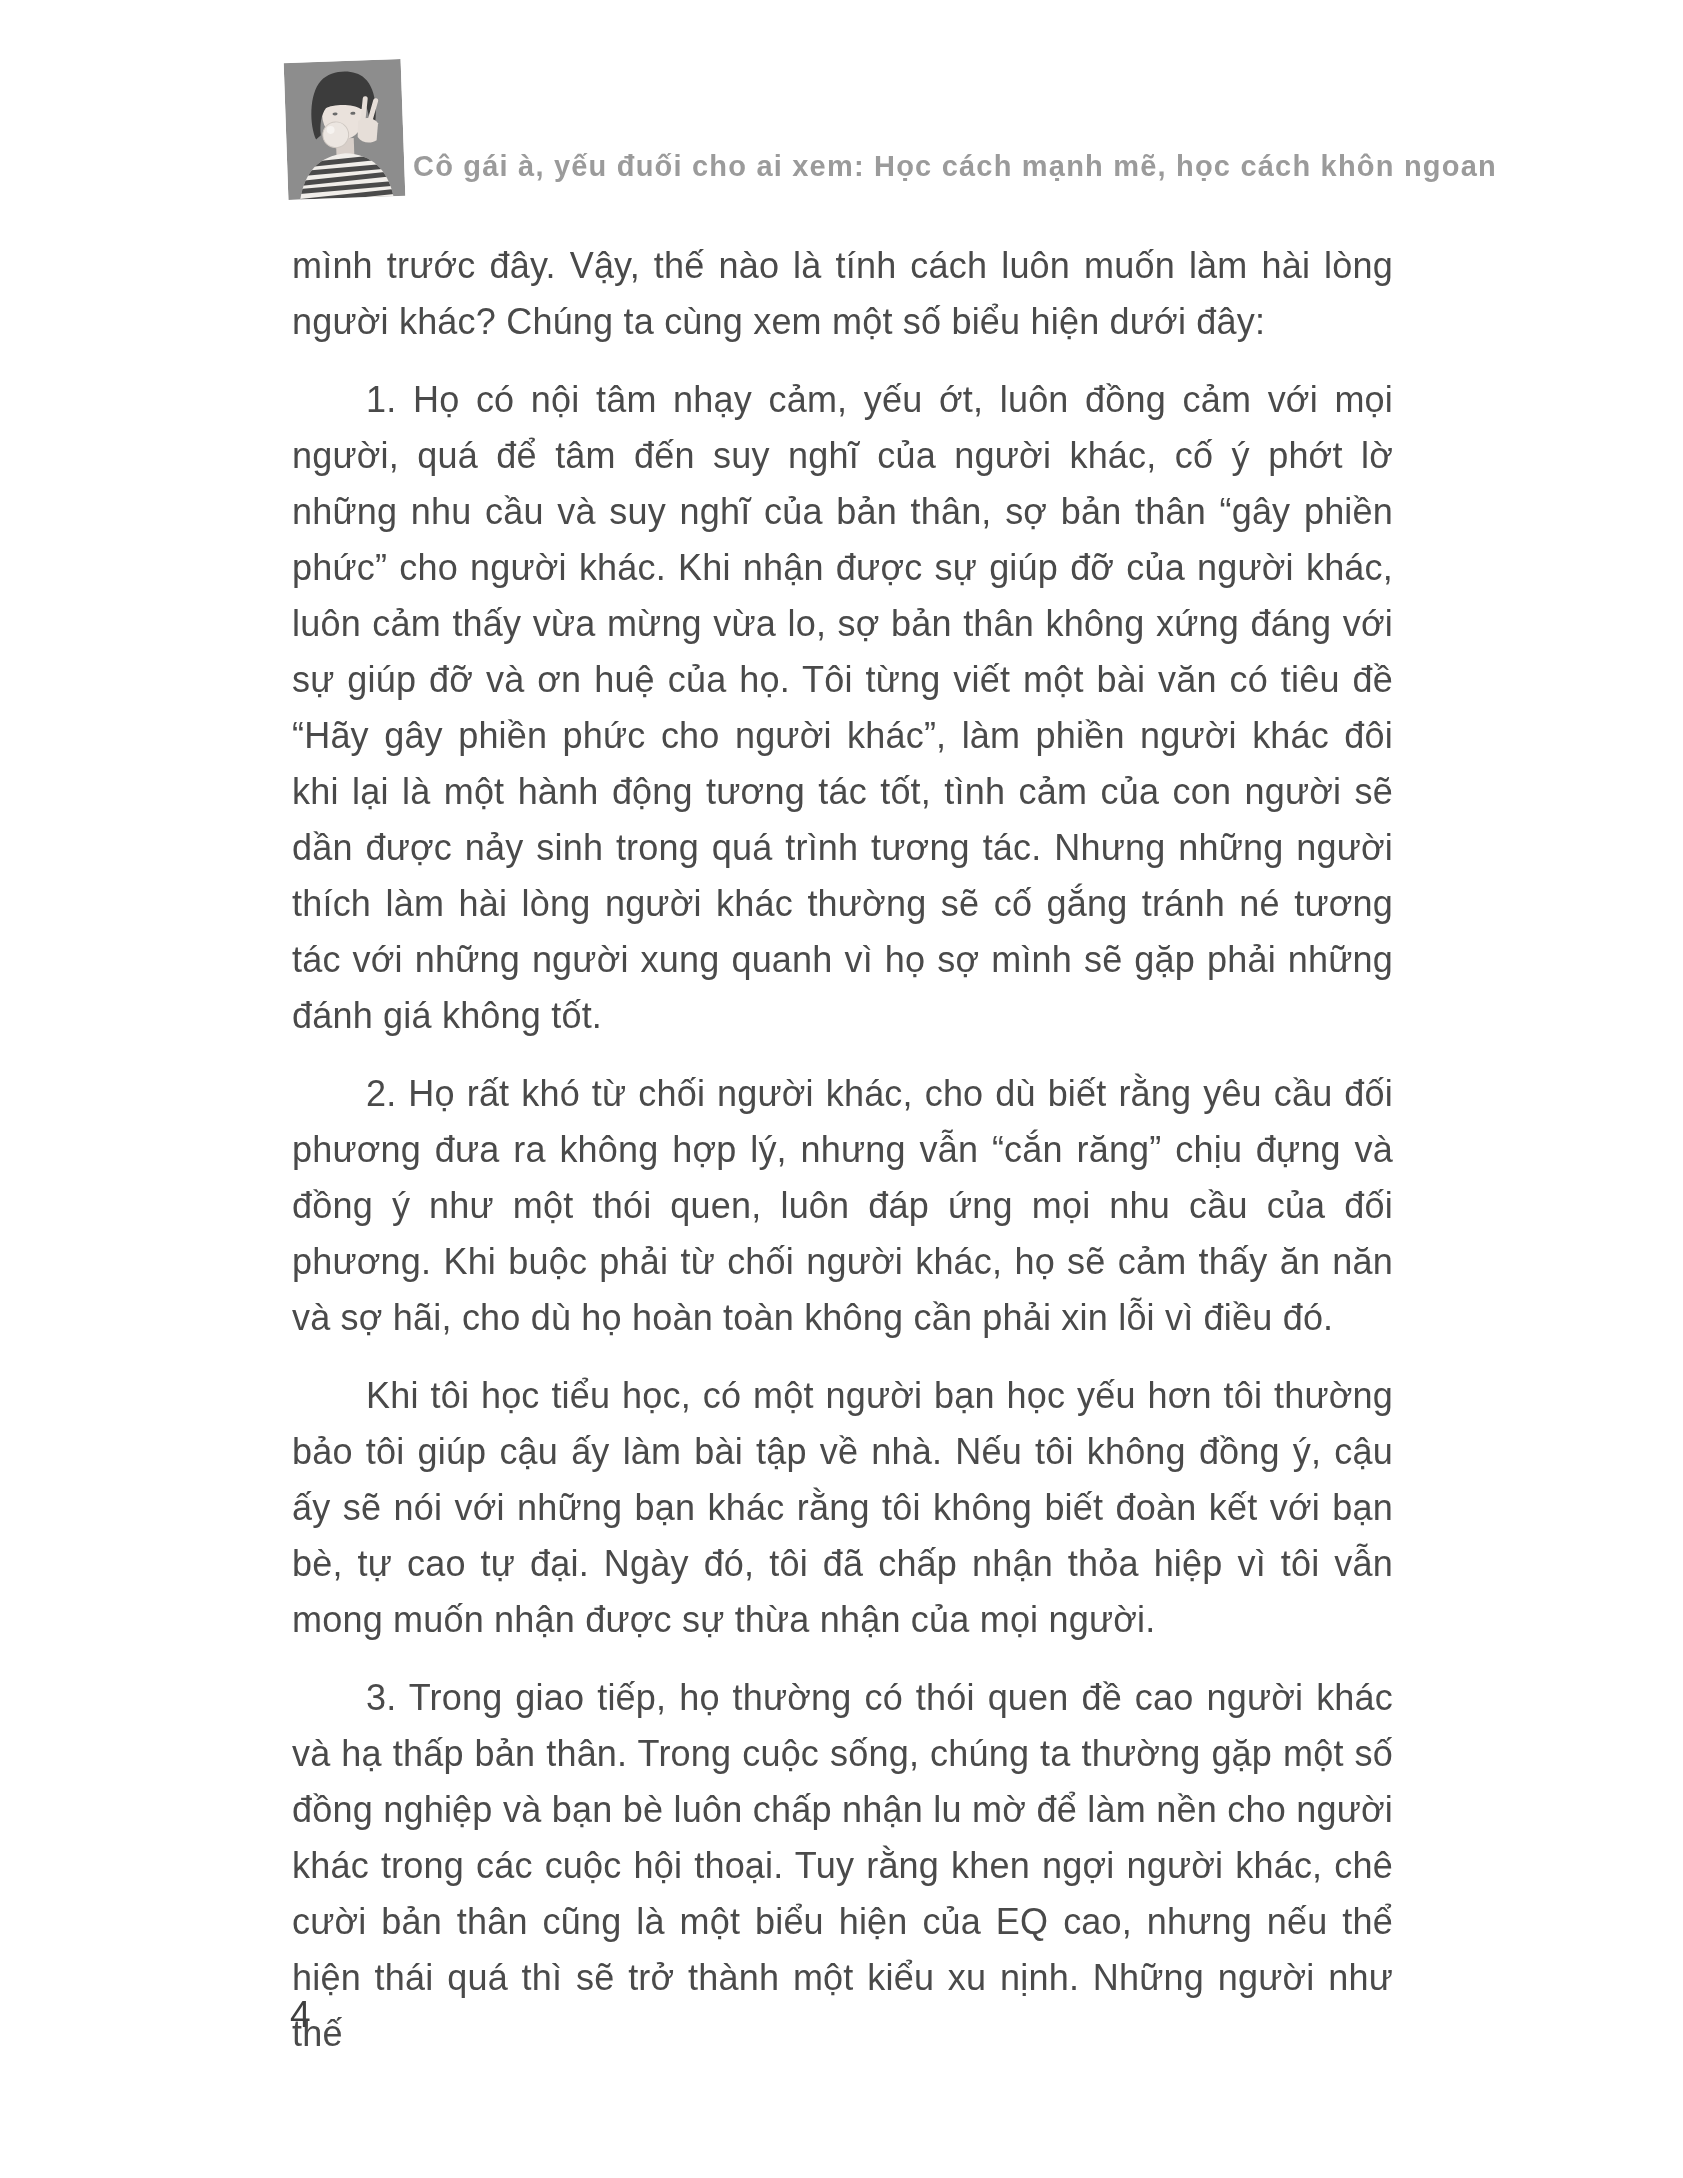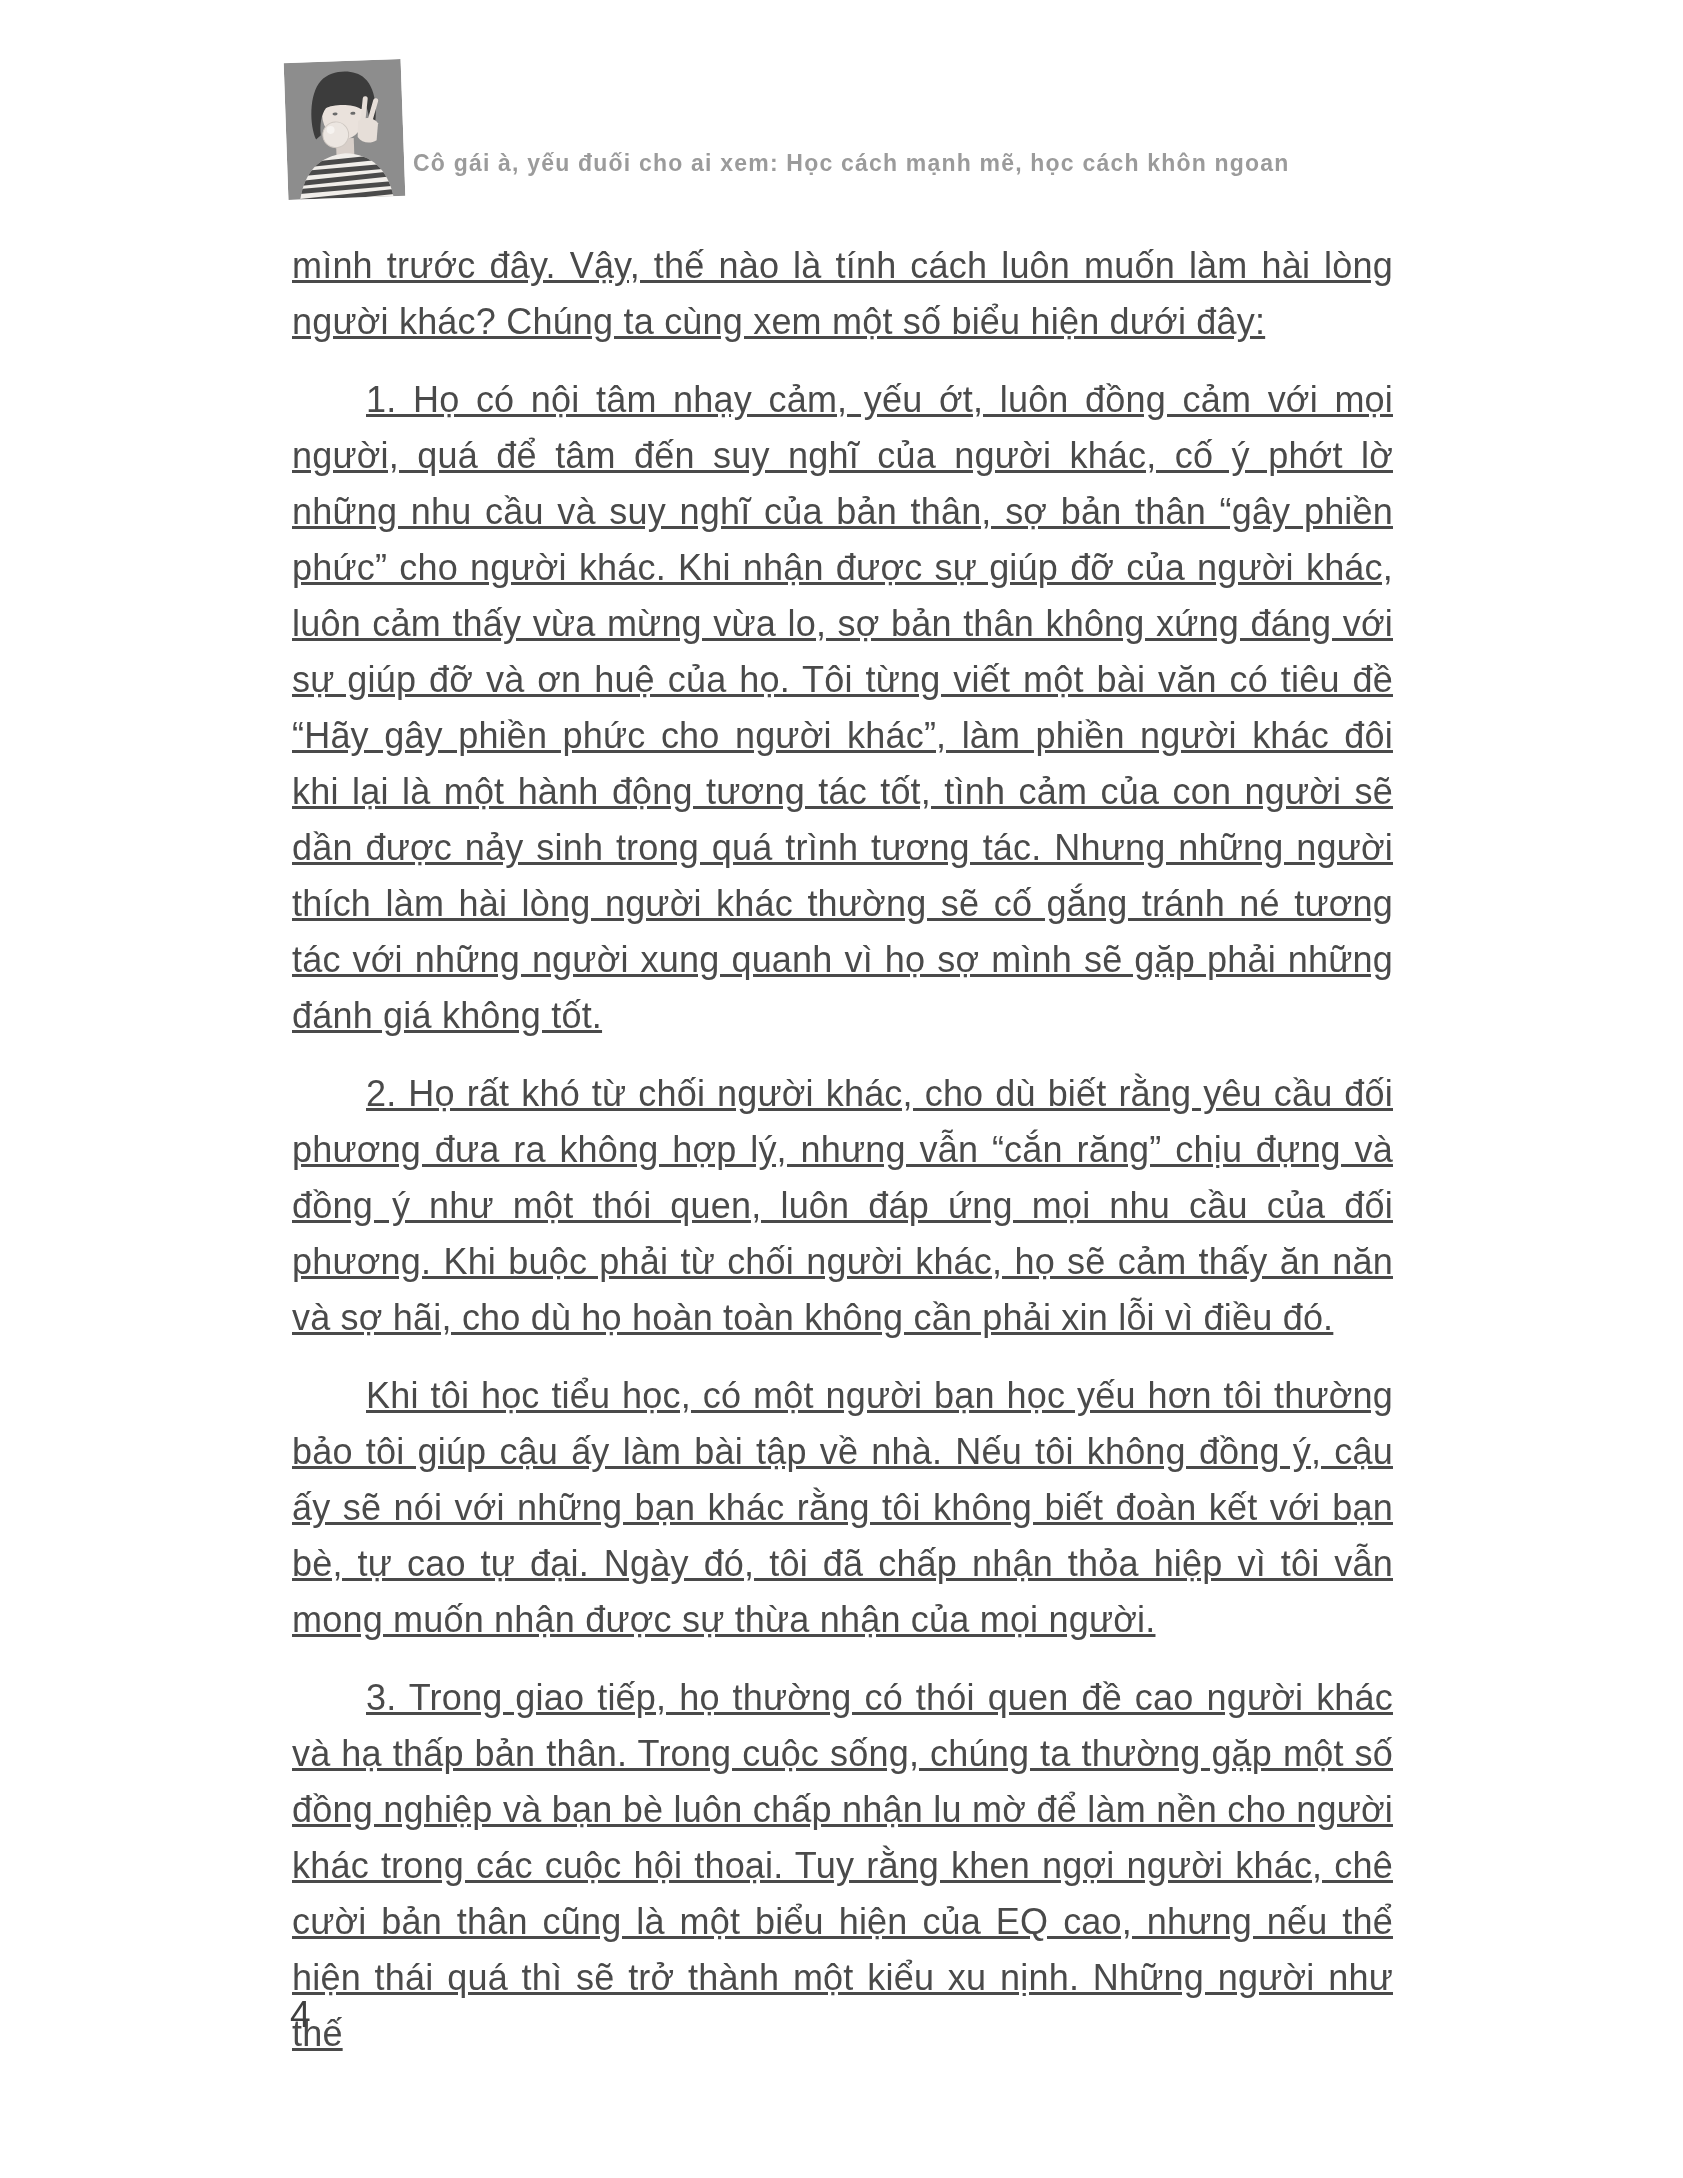--- a/index.html
+++ b/index.html
@@ -21,40 +21,39 @@
     top: 61px;
     width: 117px;
     height: 137px;
     transform: rotate(-2deg);
   }
   .running-title {
     position: absolute;
     left: 413px;
     top: 150px;
     width: 970px;
-    font-size: 23px;
+    font-size: 29px;
     font-weight: bold;
     letter-spacing: 1.2px;
     color: #9b9b9b;
     white-space: nowrap;
   }
   .body-text {
     position: absolute;
     left: 292px;
     top: 238px;
     width: 1101px;
     font-size: 36px;
     line-height: 56px;
     color: #4a4a4a;
     text-align: justify;
     letter-spacing: 0.2px;
   }
   .body-text p {
     margin: 0 0 22px 0;
-    text-decoration: underline;
   }
   .body-text p.indent {
     text-indent: 74px;
   }
   .page-number {
     position: absolute;
     left: 290px;
     top: 1994px;
     font-size: 37px;
     color: #3f3f3f;

